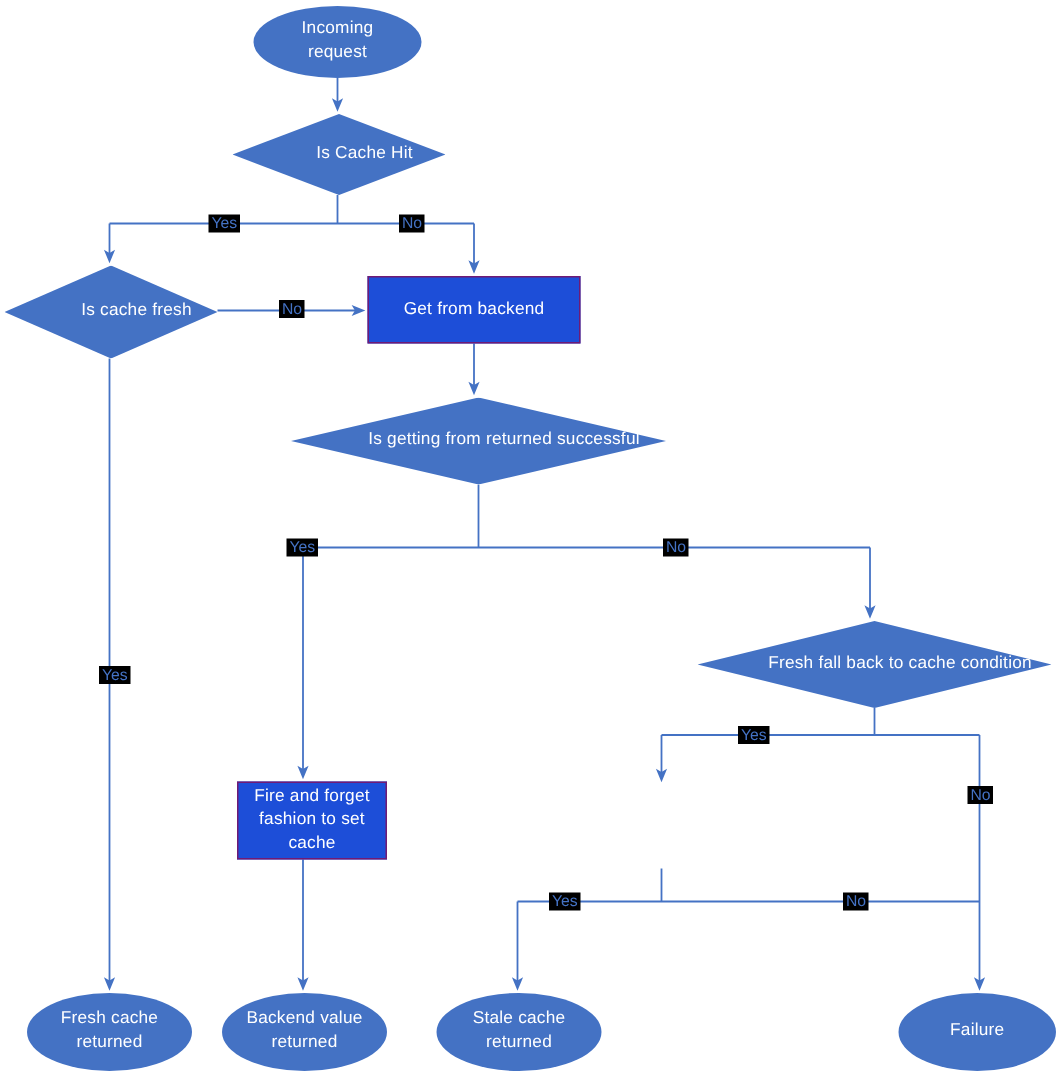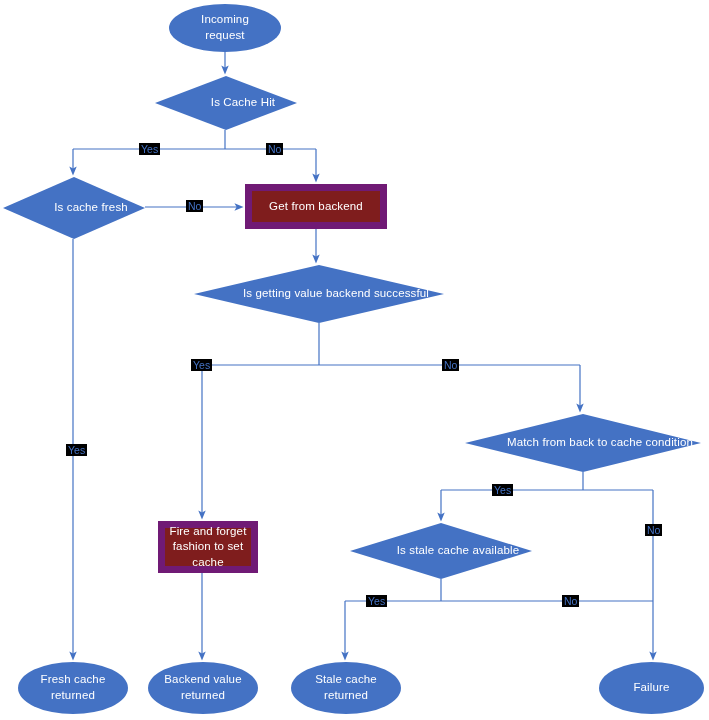--- a/index.html
+++ b/index.html
@@ -38,22 +38,22 @@
     line-height: 1.35;
     letter-spacing: 0.15px;
     white-space: pre-line;
     z-index: 3;
   }
   .terminator {
     border-radius: 50%;
     background: #4472C4;
   }
   .process {
-    background: #7f1d1d;
-    border: 7px solid #701a75;
+    background: #1d4ed8;
+    border: 1px solid #701a75;
   }
   .decision {
     background: transparent;
   }
   .decision .diamond-shape {
     position: absolute;
     left: 0;
     top: 0;
     width: 100%;
     height: 100%;
@@ -144,32 +144,28 @@
     <span class="diamond-shape"></span>
     <span class="node-label">Is cache fresh</span>
   </div>
 
   <div class="node process" style="left:245px; top:184px; width:142px; height:45px;">
     <span class="node-label">Get from backend</span>
   </div>
 
   <div class="node decision" style="left:194px; top:265px; width:250px; height:58px;">
     <span class="diamond-shape"></span>
-    <span class="node-label">Is getting value backend successful</span>
+    <span class="node-label">Is getting from returned successful</span>
   </div>
 
   <div class="node decision" style="left:465px; top:414px; width:236px; height:58px;">
     <span class="diamond-shape"></span>
-    <span class="node-label">Match from back to cache condition</span>
-  </div>
-
-  <div class="node decision" style="left:350px; top:523px; width:182px; height:56px;">
-    <span class="diamond-shape"></span>
-    <span class="node-label">Is stale cache available</span>
-  </div>
+    <span class="node-label">Fresh fall back to cache condition</span>
+  </div>
+
 
   <div class="node process" style="left:158px; top:521px; width:100px; height:52px;">
     <span class="node-label">Fire and forget
 fashion to set
 cache</span>
   </div>
 
   <div class="node terminator" style="left:18px; top:662px; width:110px; height:52px;">
     <span class="node-label">Fresh cache
 returned</span>

